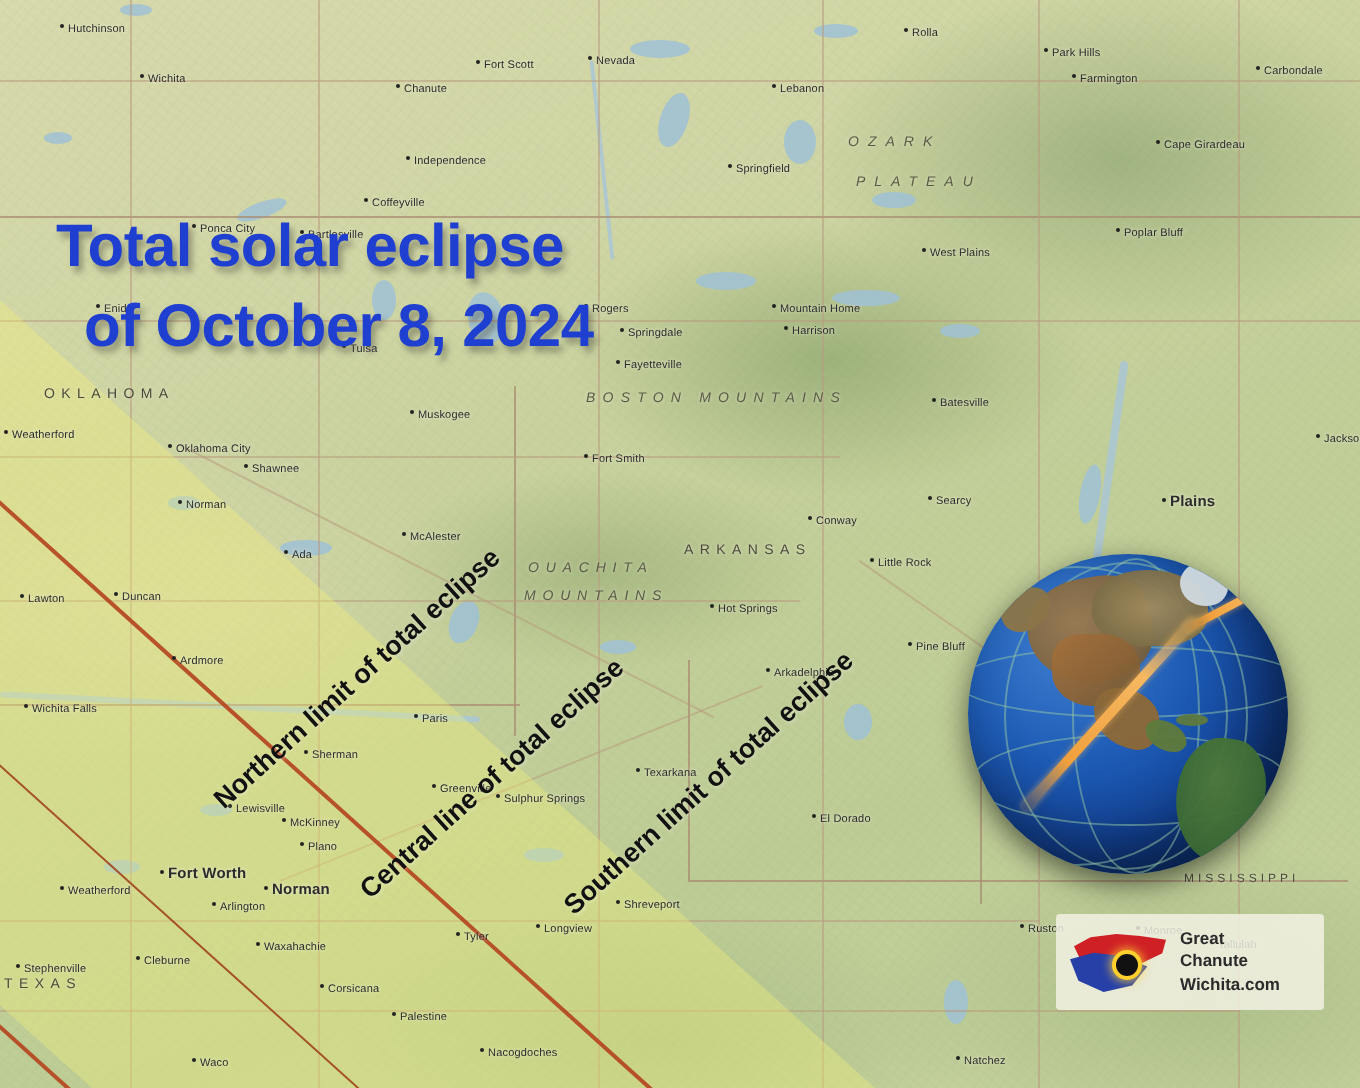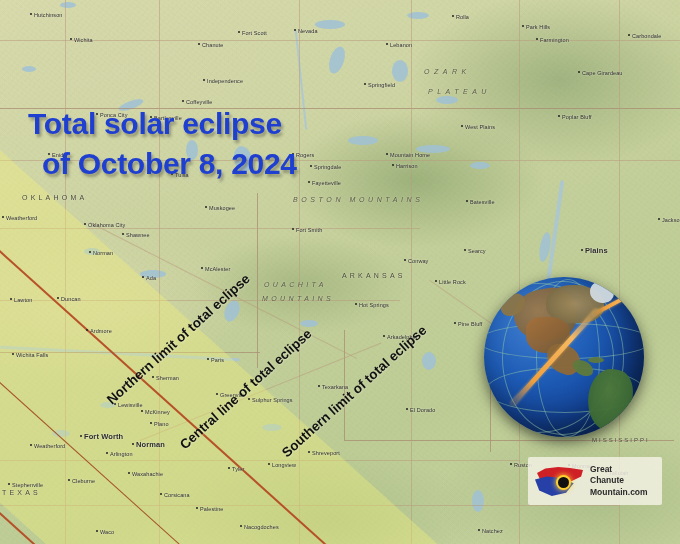--- a/index.html
+++ b/index.html
@@ -359,17 +359,17 @@
 
   <div class="logo">
     <div class="logo-map">
       <div class="us-red" style="left:6px;top:6px;width:46px;height:16px;background:#cf2026;clip-path:polygon(0 38%,18% 10%,46% 0,72% 6%,100% 18%,96% 60%,70% 96%,38% 100%,6% 74%);"></div>
       <div class="us-blue" style="left:4px;top:15px;width:42px;height:20px;background:#2740a8;clip-path:polygon(0 18%,28% 2%,62% 10%,92% 36%,74% 84%,40% 100%,10% 72%);"></div>
       <div class="sun"></div>
     </div>
     <div class="logo-text">
       <div>Great</div>
       <div>Chanute</div>
-      <div>Mountain.com</div>
+      <div>Wichita.com</div>
     </div>
   </div>
 
 </div>
 
 </body></html>

